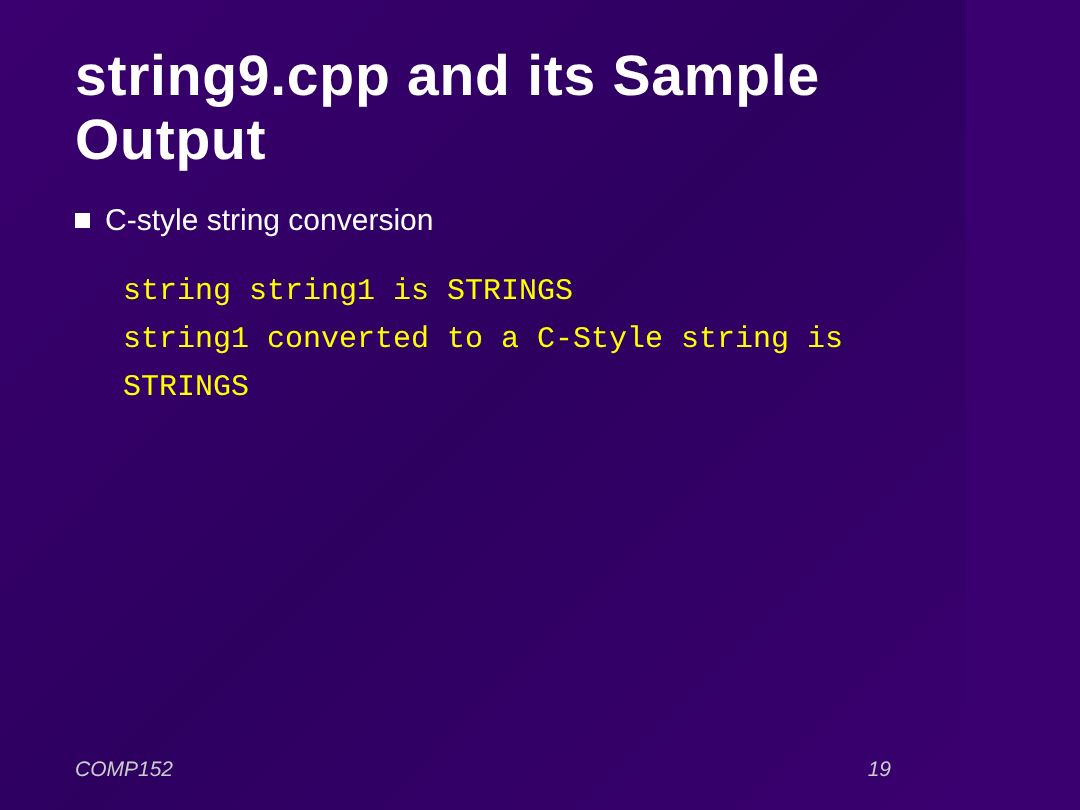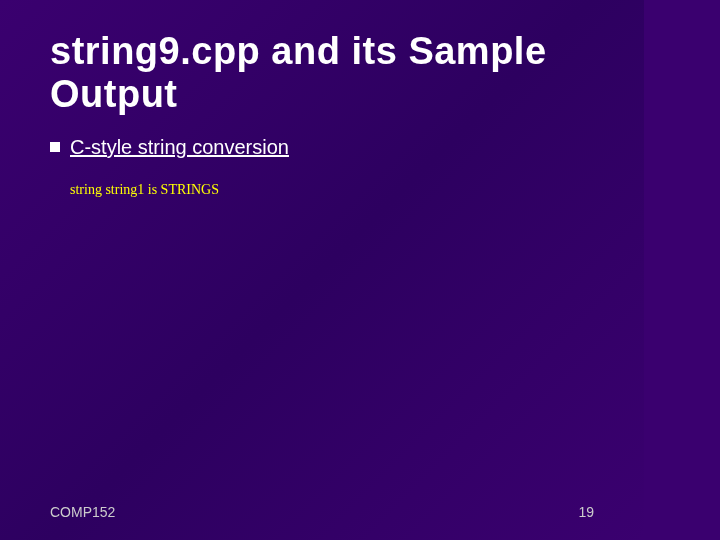--- a/index.html
+++ b/index.html
@@ -38,49 +38,49 @@
       margin-bottom: 20px;
     }
 
     .bullet-list li {
       color: #ffffff;
       font-size: 20px;
       margin-bottom: 8px;
       display: flex;
       align-items: flex-start;
       gap: 10px;
-      text-decoration: underline;
     }
 
     .bullet-square {
       display: inline-block;
       width: 10px;
       height: 10px;
       background-color: #ffffff;
       margin-top: 6px;
       flex-shrink: 0;
     }
 
     .code-block {
-      font-family: Liberation Serif, serif;
-      font-size: 14px;
+      font-family: Liberation Mono, monospace;
+      font-size: 20px;
       color: #ffff00;
       line-height: 1.6;
-      margin-left: 20px;
+      margin-left: 32px;
       margin-top: 10px;
     }
 
     .footer {
       position: absolute;
       bottom: 20px;
       left: 50px;
       right: 50px;
       display: flex;
       justify-content: space-between;
       align-items: flex-start;
+      font-style: italic;
     }
 
     .footer-left {
       color: #cccccc;
       font-size: 14px;
     }
 
     .footer-right {
       color: #cccccc;
       font-size: 14px;
@@ -95,20 +95,21 @@
 
   <ul class="bullet-list">
     <li>
       <span class="bullet-square"></span>
       <span>C-style string conversion</span>
     </li>
   </ul>
 
   <div class="code-block">
     <div>string string1 is STRINGS</div>
+    <div>string1 converted to a C-Style string is STRINGS</div>
   </div>
 
   <div class="footer">
     <span class="footer-left">COMP152</span>
     <span class="footer-right">19</span>
   </div>
 
 </div>
 
 </body></html>

